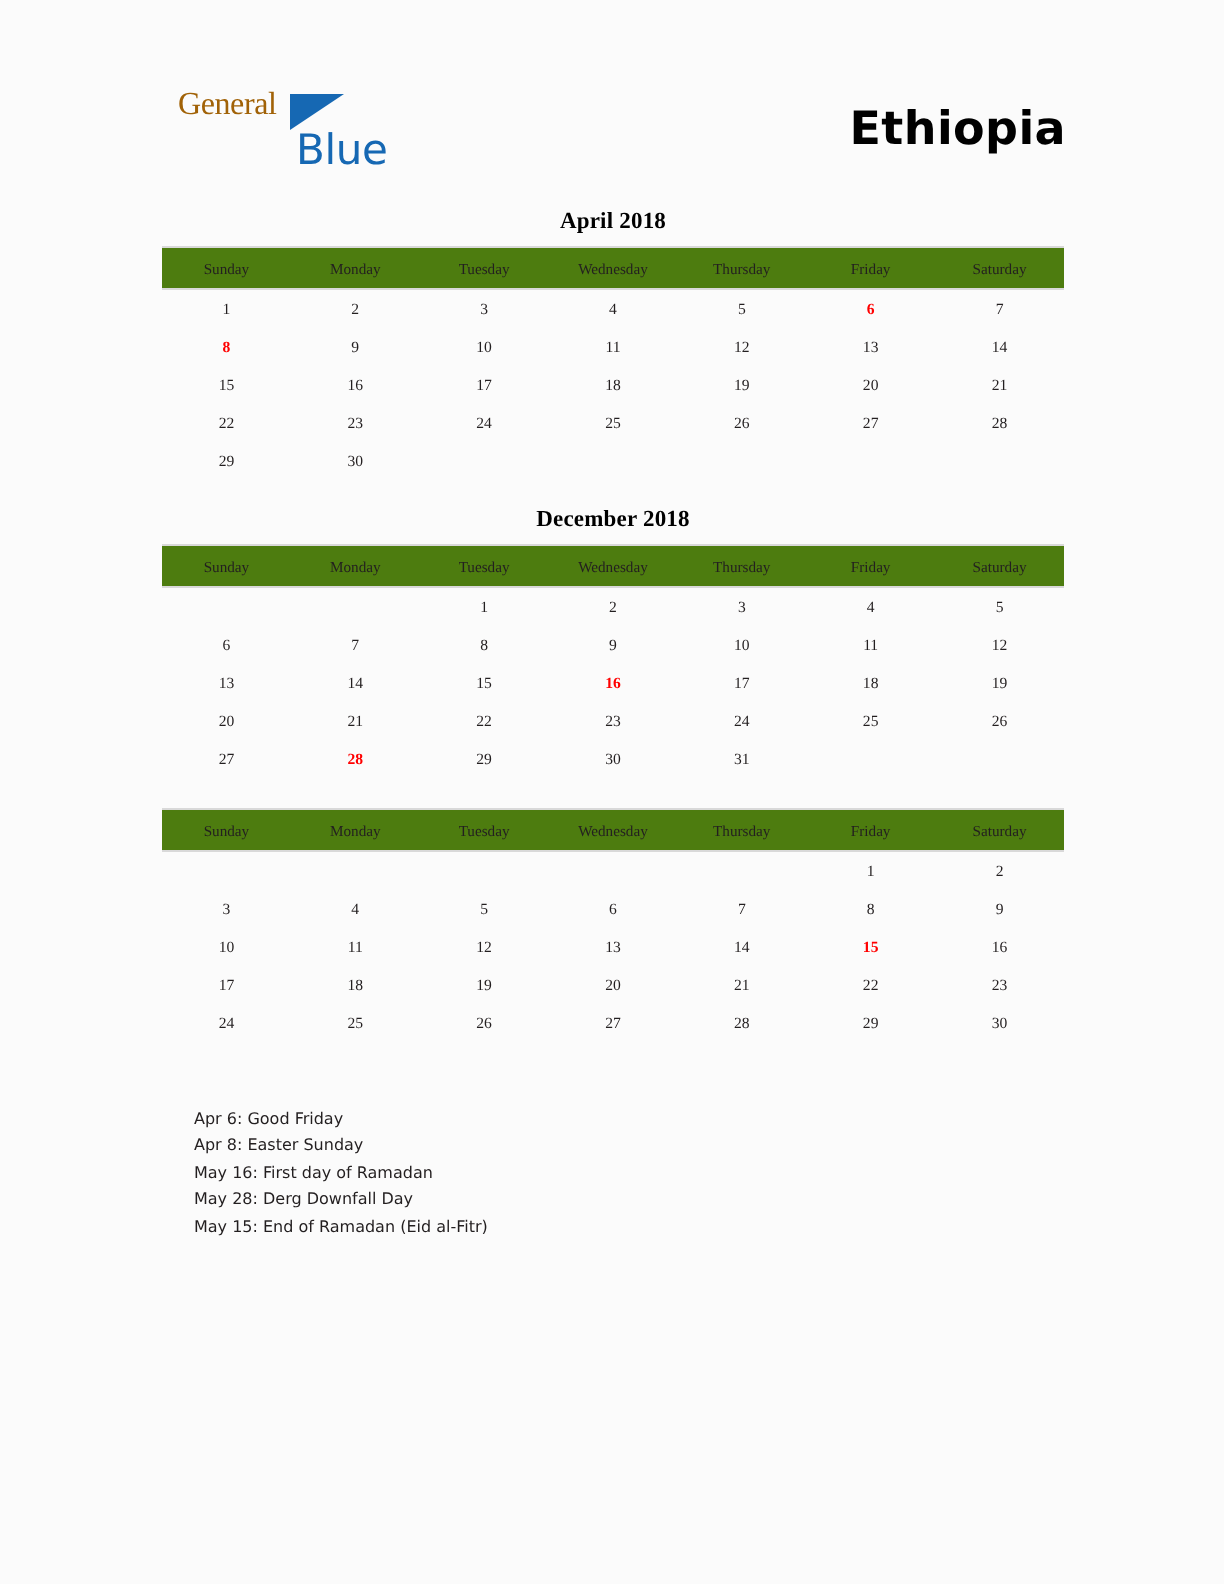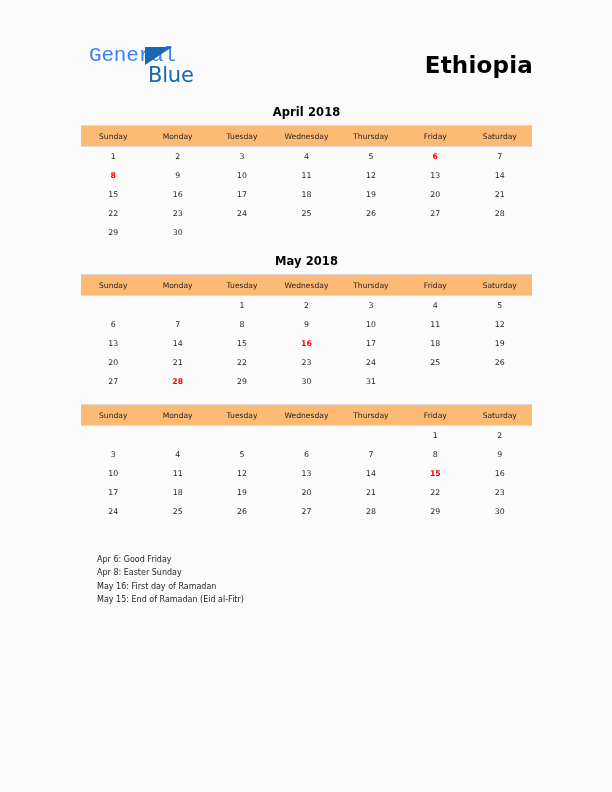--- a/index.html
+++ b/index.html
@@ -28,25 +28,25 @@
     position: absolute;
     left: 89px;
     top: 44px;
     width: 200px;
     height: 48px;
   }
   .brand-general {
     position: absolute;
     left: 0;
     top: 0;
-    font-size: 21px;
+    font-size: 16px;
     font-weight: 400;
     letter-spacing: -0.2px;
-    color: #3b82f6;
-    font-family: Liberation Mono, monospace;
+    color: #a16207;
+    font-family: Liberation Serif, serif;
   }
   .brand-blue {
     position: absolute;
     left: 40px;
     top: 19px;
     font-size: 21px;
     font-weight: 400;
     letter-spacing: -0.2px;
     color: #1668b3;
     font-family: "DejaVu Sans", sans-serif;
@@ -72,41 +72,42 @@
     letter-spacing: 0.2px;
     white-space: nowrap;
     text-align: center;
   }
 
   
   .month-block {
     position: absolute;
     left: 81px;
     width: 451px;
+    font-family: Liberation Serif, serif;
   }
   #month-0 { top: 105px; }
   #month-1 { top: 254px; }
   #month-2 { top: 404px; }
 
   .month-title {
     text-align: center;
     font-size: 11.5px;
     font-weight: bold;
     color: #000000;
     margin-bottom: 6px;
     letter-spacing: 0.1px;
   }
 
   table.cal {
     width: 451px;
     border-collapse: collapse;
     table-layout: fixed;
   }
   table.cal th {
-    background: #fdba74;
+    background: #4d7c0f;
     border-top: 1px solid #d9d9d9;
     border-bottom: 1px solid #d9d9d9;
     font-size: 7.6px;
     font-weight: normal;
     color: #231f20;
     text-align: center;
     padding: 5px 0 5px 0;
     height: 10px;
   }
   table.cal td {
@@ -209,21 +210,21 @@
           <td class="empty">&nbsp;</td>
           <td class="empty">&nbsp;</td>
           <td class="empty">&nbsp;</td>
           <td class="empty">&nbsp;</td>
         </tr>
       </tbody>
   </table>
 </div>
 
 <div class="month-block" id="month-1">
-  <div class="month-title">May 2018</div>
+  <div class="month-title">December 2018</div>
   <table class="cal">
     <thead>
       <tr>
         <th>Sunday</th>
         <th>Monday</th>
         <th>Tuesday</th>
         <th>Wednesday</th>
         <th>Thursday</th>
         <th>Friday</th>
         <th>Saturday</th>
@@ -339,14 +340,15 @@
           <td class="">30</td>
         </tr>
       </tbody>
   </table>
 </div>
 
 <div class="notes">
   <div class="note-line">Apr 6: Good Friday</div>
   <div class="note-line">Apr 8: Easter Sunday</div>
   <div class="note-line">May 16: First day of Ramadan</div>
+  <div class="note-line">May 28: Derg Downfall Day</div>
   <div class="note-line">May 15: End of Ramadan (Eid al-Fitr)</div>
 </div>
 
 </body></html>

